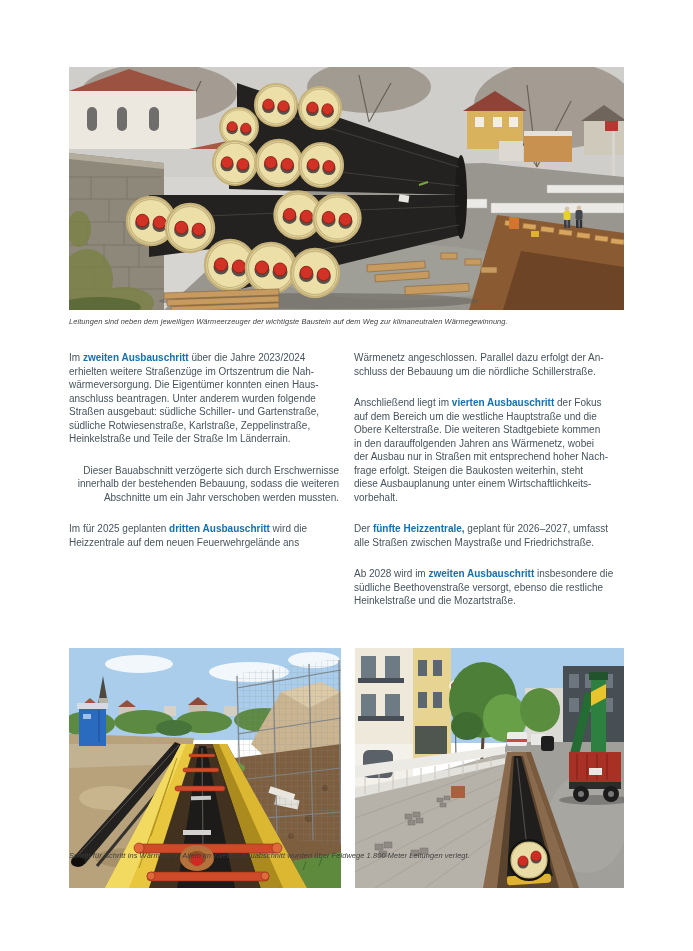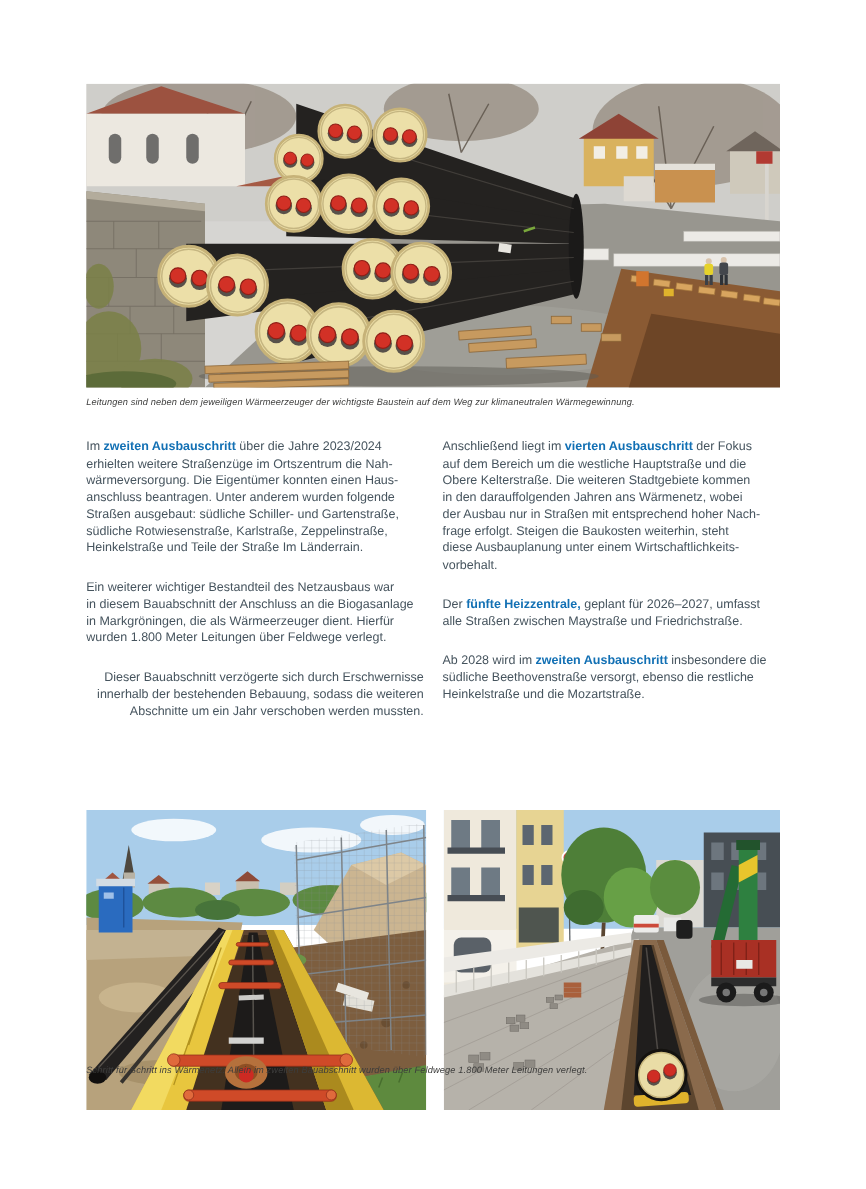--- a/index.html
+++ b/index.html
@@ -172,24 +172,25 @@
         <rect x="412" y="200" width="16" height="6"></rect>
       </g>
     </svg>
   </div>
 
   <div class="caption caption-top">Leitungen sind neben dem jeweiligen Wärmeerzeuger der wichtigste Baustein auf dem Weg zur klimaneutralen Wärmegewinnung.</div>
 
   <div class="columns">
     <div class="col">
         <p class="para" style="color: rgb(70, 84, 94);">Im <span class="hl">zweiten Ausbauschritt</span> über die Jahre 2023/2024<br>erhielten weitere Straßenzüge im Ortszentrum die Nah-<br>wärmeversorgung. Die Eigentümer konnten einen Haus-<br>anschluss beantragen. Unter anderem wurden folgende<br>Straßen ausgebaut: südliche Schiller- und Gartenstraße,<br>südliche Rotwiesenstraße, Karlstraße, Zeppelinstraße,<br>Heinkelstraße und Teile der Straße Im Länderrain.</p>
-        <p class="para" style="color: rgb(70, 84, 94);">Ein weiterer wichtiger Bestandteil des Netzausbaus war<br>in diesem Bauabschnitt der Anschluss an die Biogasanlage<br>in Markgröningen, die als Wärmeerzeuger dient. Hierfür<br>wurden 1.800 Meter Leitungen über Feldwege verlegt.</p>
         <p class="para" style="color: rgb(70, 84, 94); text-align: right;">Dieser Bauabschnitt verzögerte sich durch Erschwernisse<br>innerhalb der bestehenden Bebauung, sodass die weiteren<br>Abschnitte um ein Jahr verschoben werden mussten.</p>
+        <p class="para" style="color: rgb(70, 84, 94);">Im für 2025 geplanten <span class="hl">dritten Ausbauschritt</span> wird die<br>Heizzentrale auf dem neuen Feuerwehrgelände ans</p>
       </div>
     <div class="col">
+        <p class="para" style="color: rgb(70, 84, 94);">Wärmenetz angeschlossen. Parallel dazu erfolgt der An-<br>schluss der Bebauung um die nördliche Schillerstraße.</p>
         <p class="para" style="color: rgb(70, 84, 94);">Anschließend liegt im <span class="hl">vierten Ausbauschritt</span> der Fokus<br>auf dem Bereich um die westliche Hauptstraße und die<br>Obere Kelterstraße. Die weiteren Stadtgebiete kommen<br>in den darauffolgenden Jahren ans Wärmenetz, wobei<br>der Ausbau nur in Straßen mit entsprechend hoher Nach-<br>frage erfolgt. Steigen die Baukosten weiterhin, steht<br>diese Ausbauplanung unter einem Wirtschaftlichkeits-<br>vorbehalt.</p>
         <p class="para" style="color: rgb(70, 84, 94);">Der <span class="hl">fünfte Heizzentrale,</span> geplant für 2026–2027, umfasst<br>alle Straßen zwischen Maystraße und Friedrichstraße.</p>
         <p class="para" style="color: rgb(70, 84, 94);">Ab 2028 wird im <span class="hl">zweiten Ausbauschritt</span> insbesondere die<br>südliche Beethovenstraße versorgt, ebenso die restliche<br>Heinkelstraße und die Mozartstraße.</p>
       </div>
   </div>
 
   <div class="photos-bottom">
 
     <div class="photo-bl">
       <svg viewBox="0 0 272 240" preserveAspectRatio="none">

